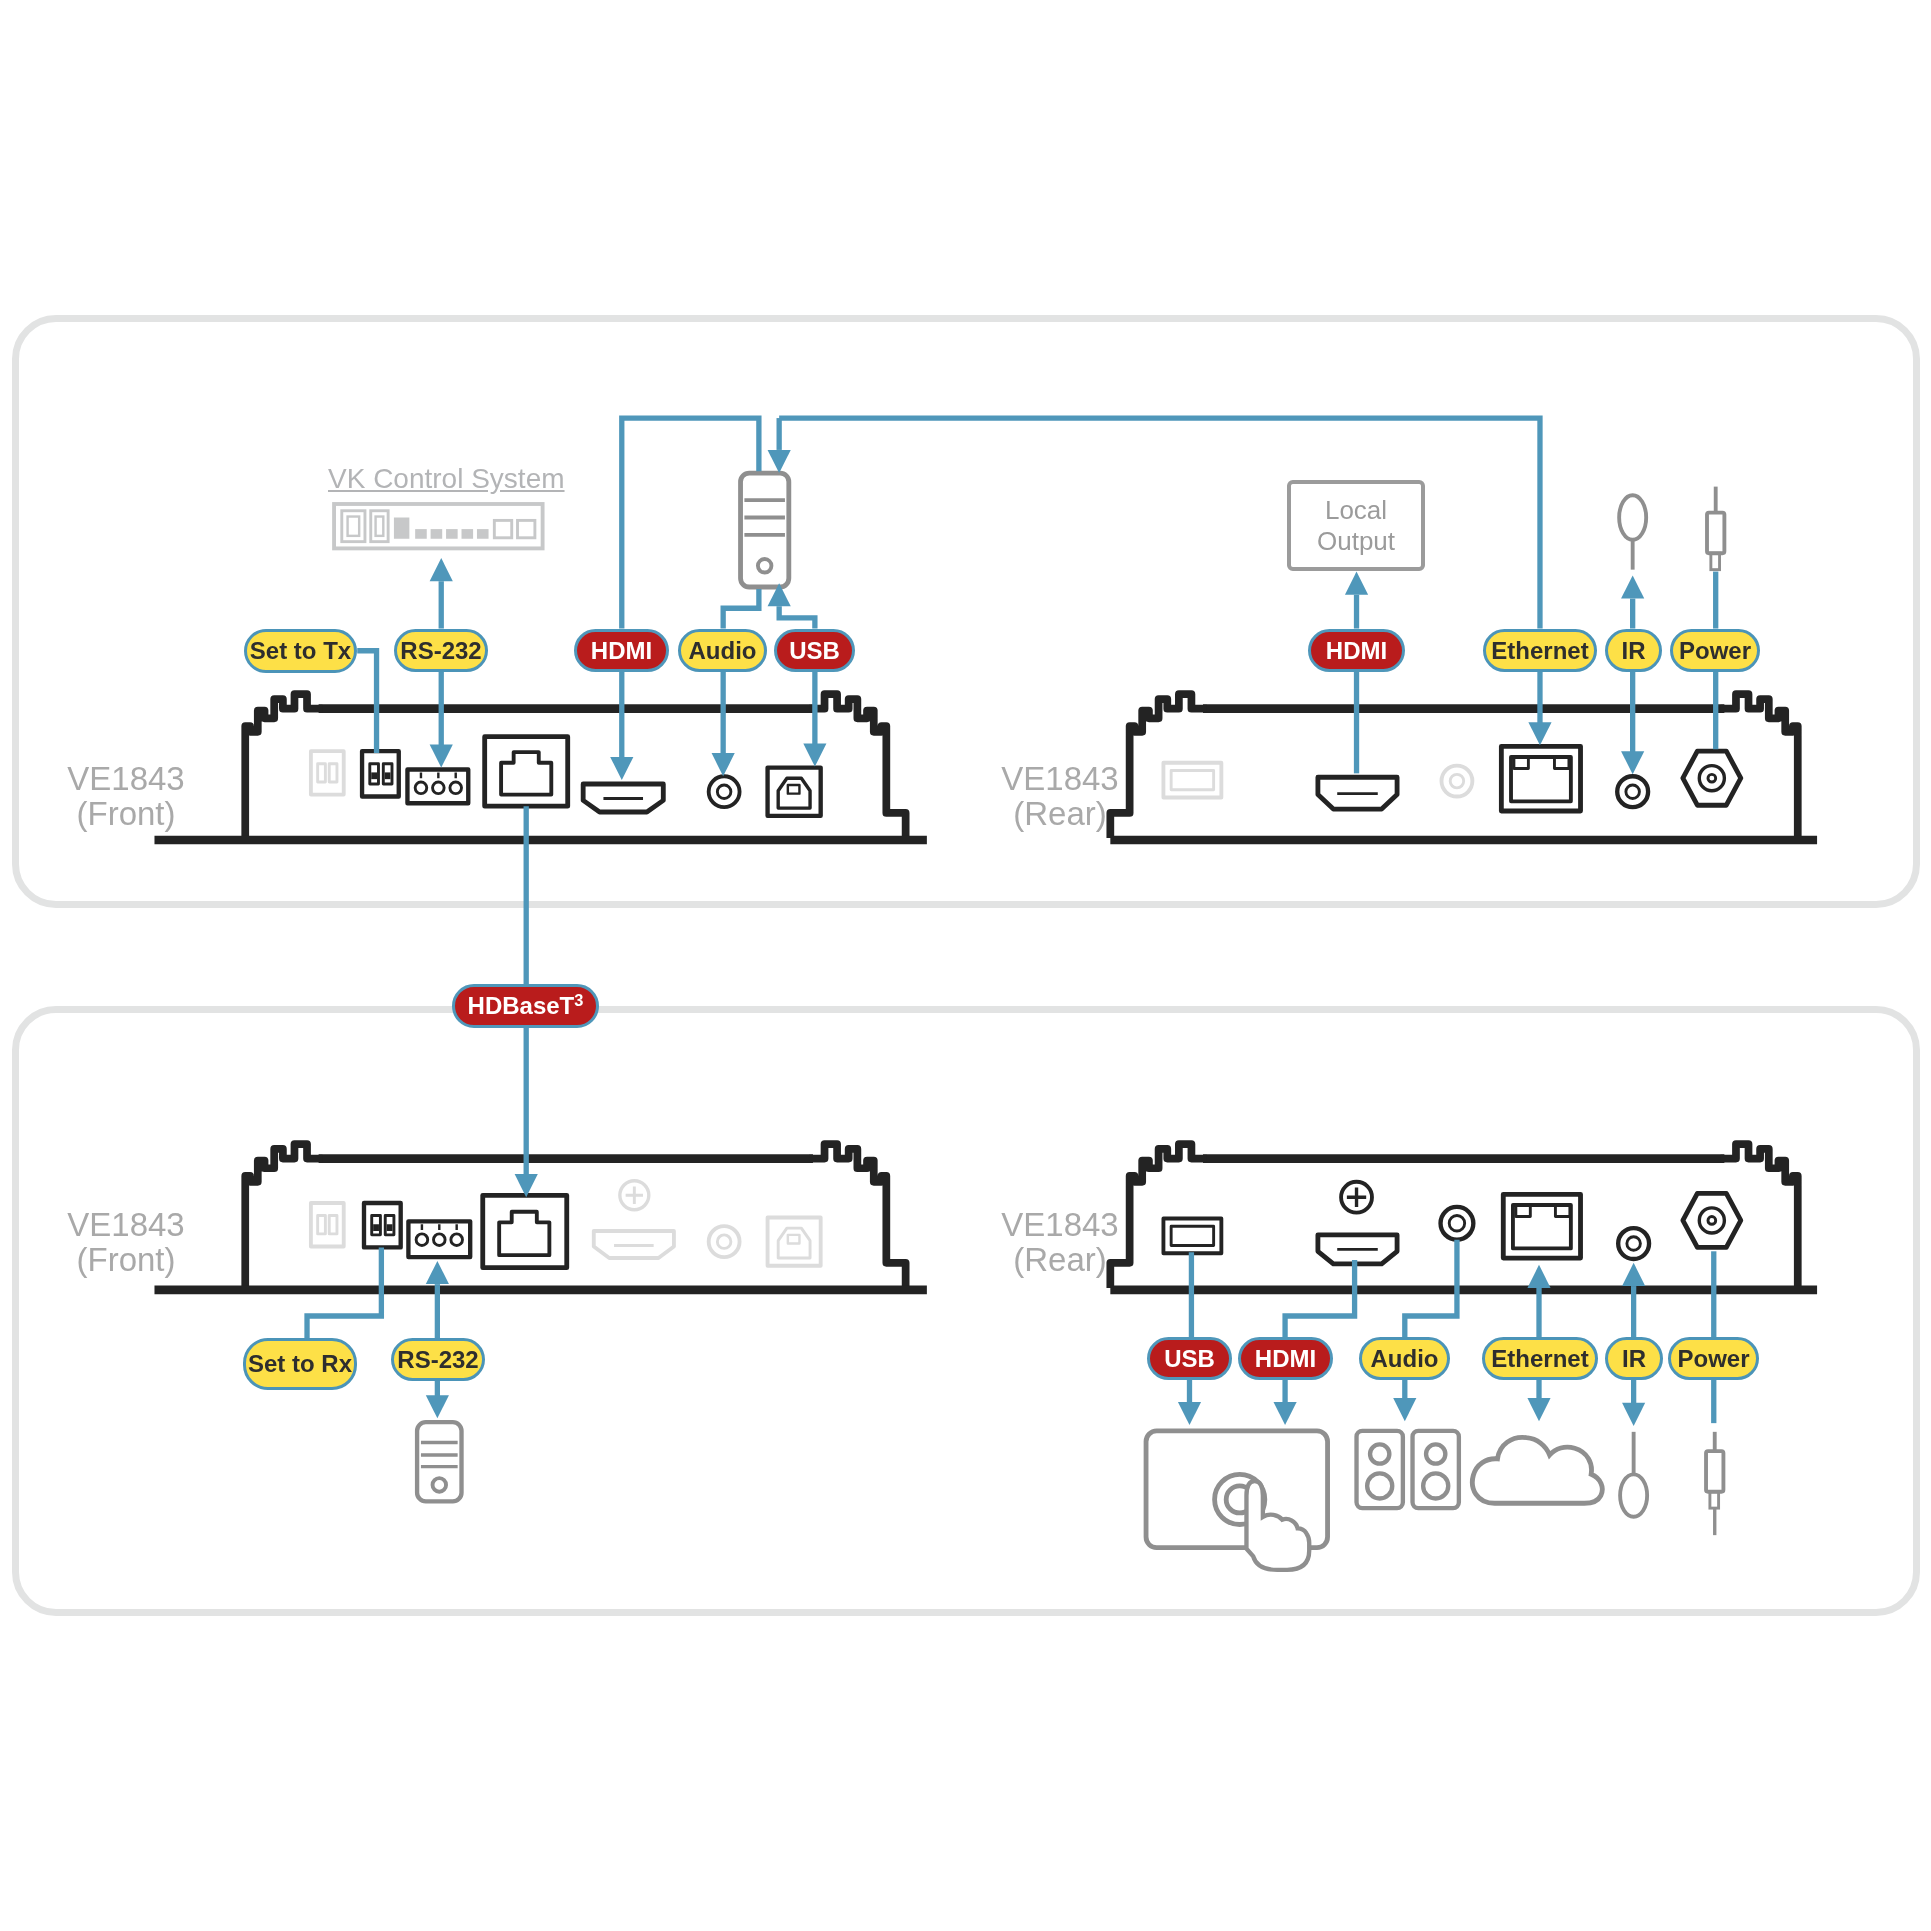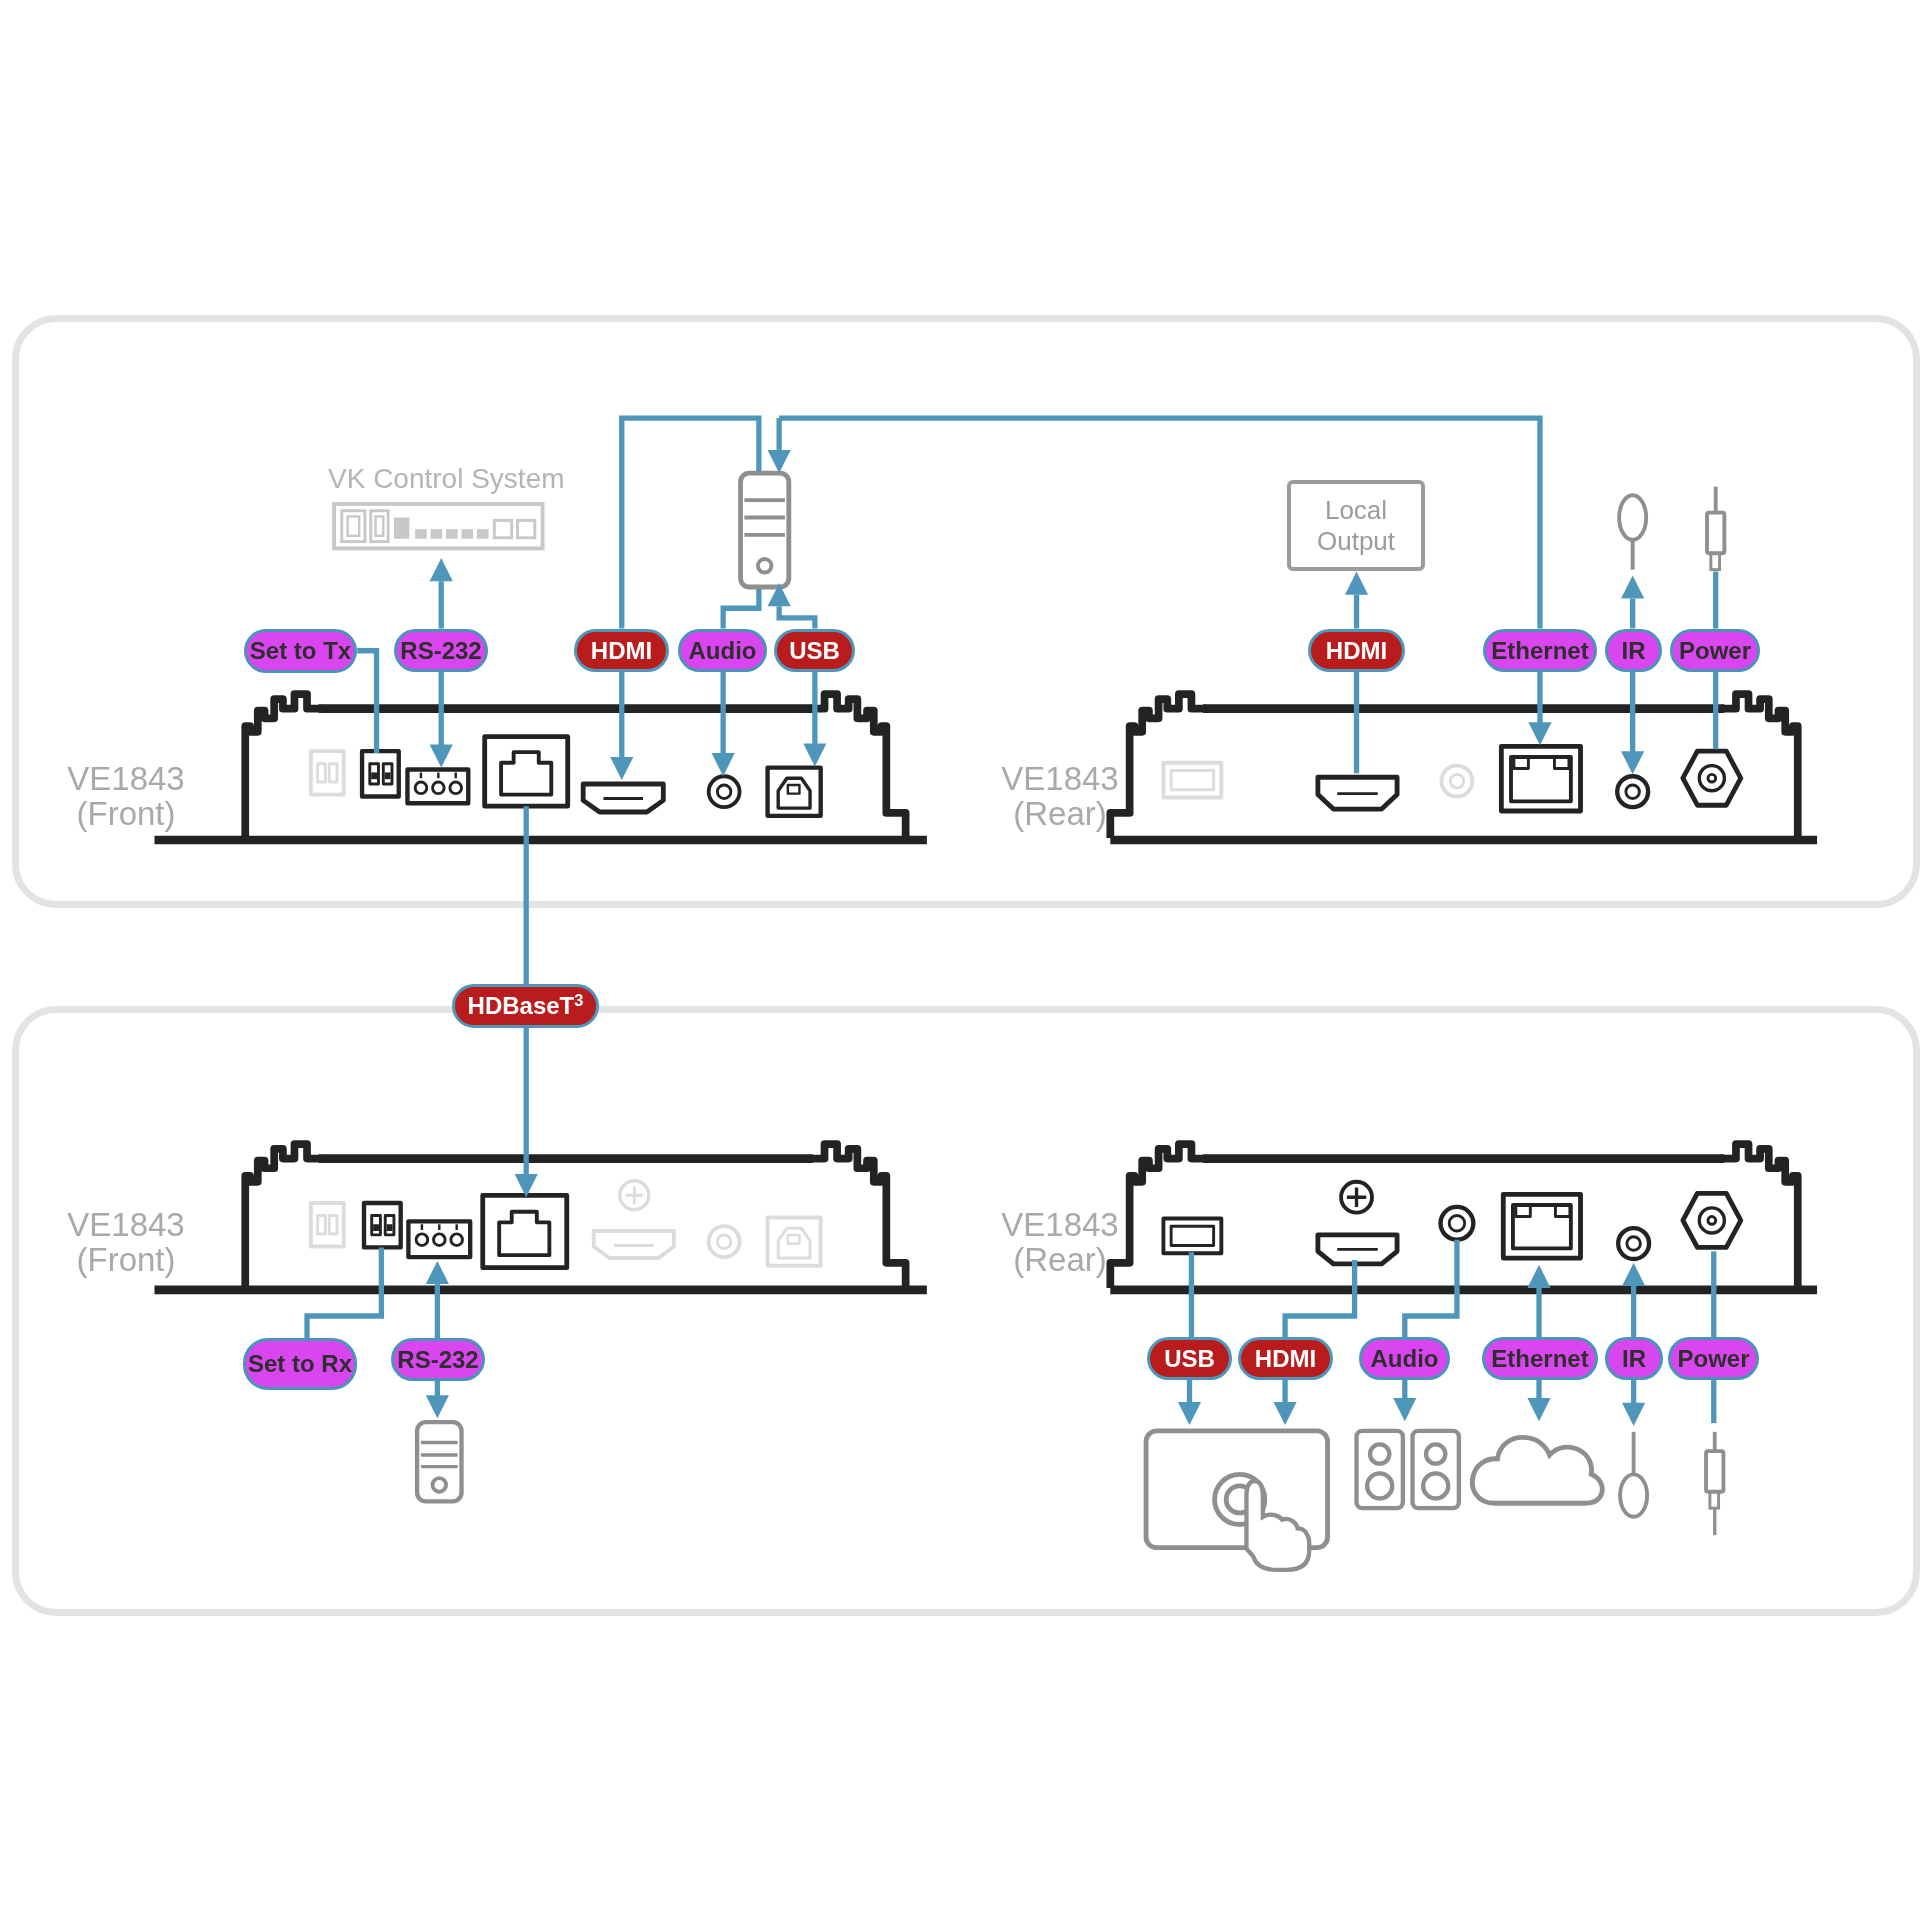--- a/index.html
+++ b/index.html
@@ -11,21 +11,21 @@
     position:absolute;background:#ffffff;border:7.7px solid #e2e3e3;border-radius:44px;
     box-sizing:border-box;
   }
   .title{
     position:absolute;font-size:41px;font-weight:bold;color:#282828;letter-spacing:0px;
     white-space:nowrap;
   }
   svg{position:absolute;left:0;top:0;}
   .pill{
     position:absolute;box-sizing:border-box;border:3.9px solid #4b94b8;border-radius:25px;
-    background:#d946ef;color:#2e2e2e;font-weight:bold;font-size:24px;
+    background:#fde047;color:#2e2e2e;font-weight:bold;font-size:24px;
     display:flex;align-items:center;justify-content:center;white-space:nowrap;z-index:5;
   }
   .pill.filled{background:#b91c1c;border-color:#4f97ba;color:#ffffff;}
   .pill .sup{font-size:16.4px;vertical-align:super;line-height:1;margin-top:-11.6px;}
   .devlabel{
     position:absolute;color:#a9a9a9;font-size:33px;line-height:35px;text-align:center;z-index:2;
   }
   .vklabel{
     position:absolute;color:#b3b4b6;font-size:28px;text-align:center;z-index:2;white-space:nowrap;
   }
@@ -37,21 +37,21 @@
 </style>
 </head>
 <body>
 
 <div id="stage">
 
   <div class="panel" style="left:11.6px;top:315px;width:1908px;height:593px;"></div>
   <div class="panel" style="left:11.6px;top:1006px;width:1908px;height:610px;"></div>
 
 
-  <div class="vklabel" style="left:328px;top:463px;width:218px;">VK Control System</div>
+  <div class="vklabel" style="left:328px;top:463px;width:218px;text-decoration:underline;">VK Control System</div>
 
   <div class="devlabel" style="left:39px;top:761px;width:174px;">
     <div>VE1843</div>
     <div>(Front)</div>
   </div>
   <div class="devlabel" style="left:985px;top:761px;width:150px;">
     <div>VE1843</div>
     <div>(Rear)</div>
   </div>
   <div class="devlabel" style="left:39px;top:1207px;width:174px;">

